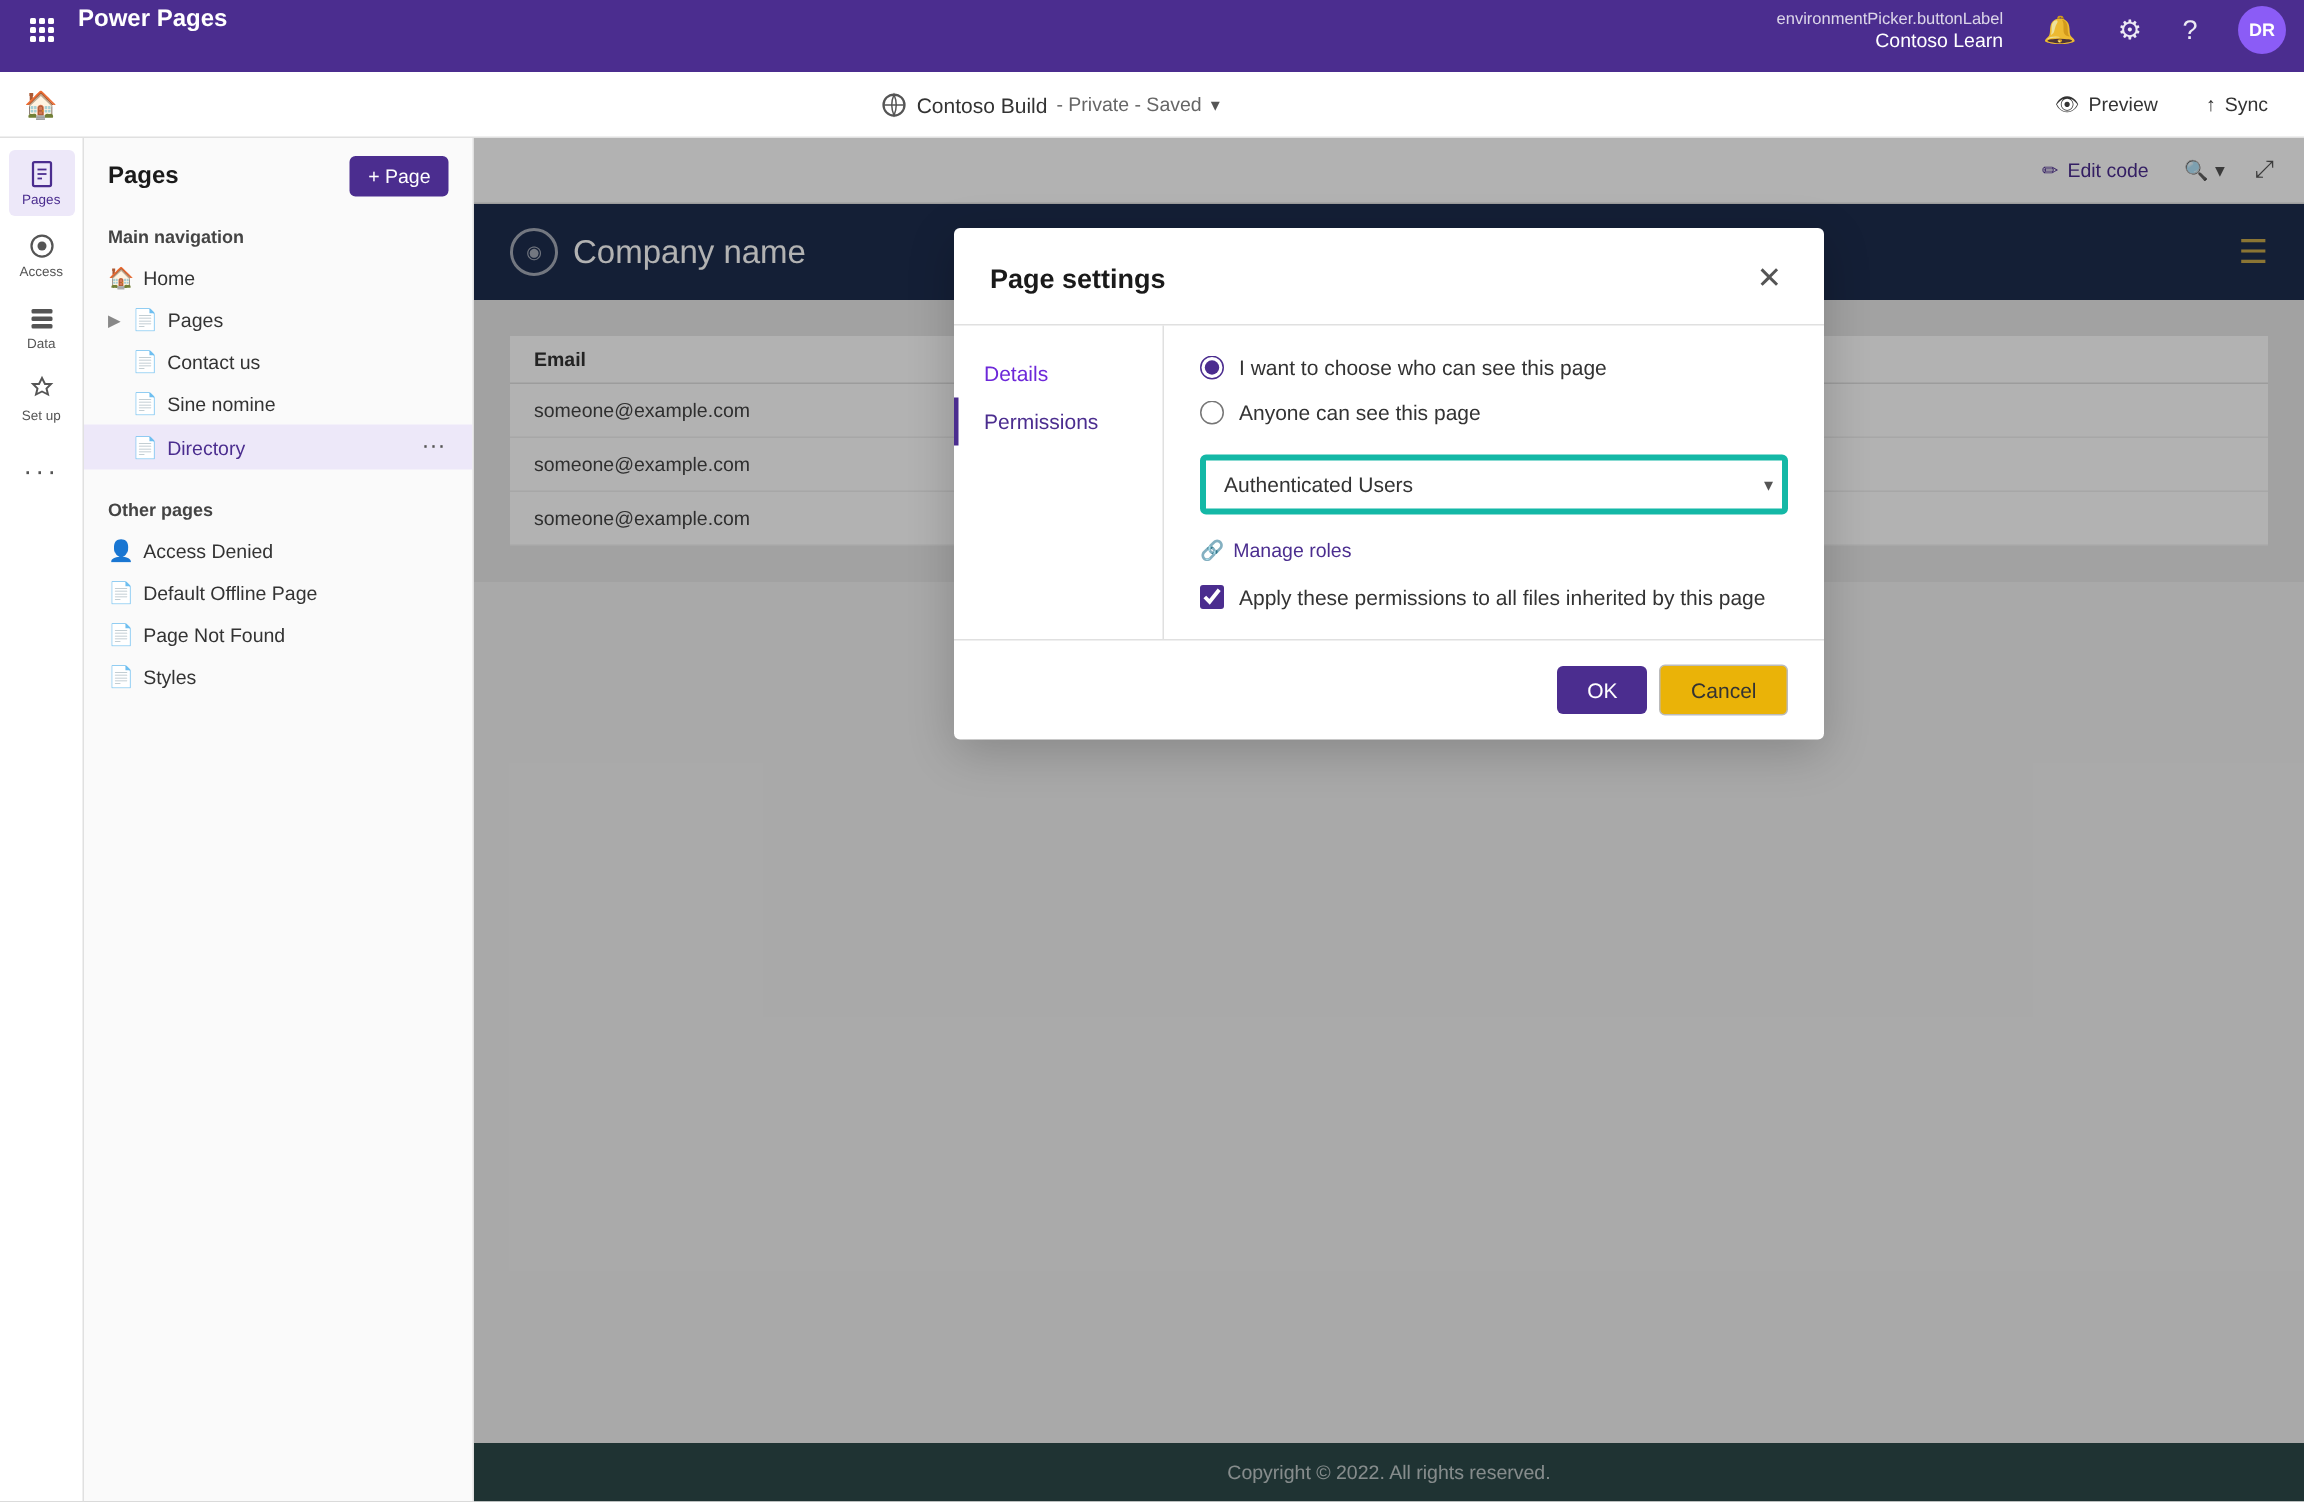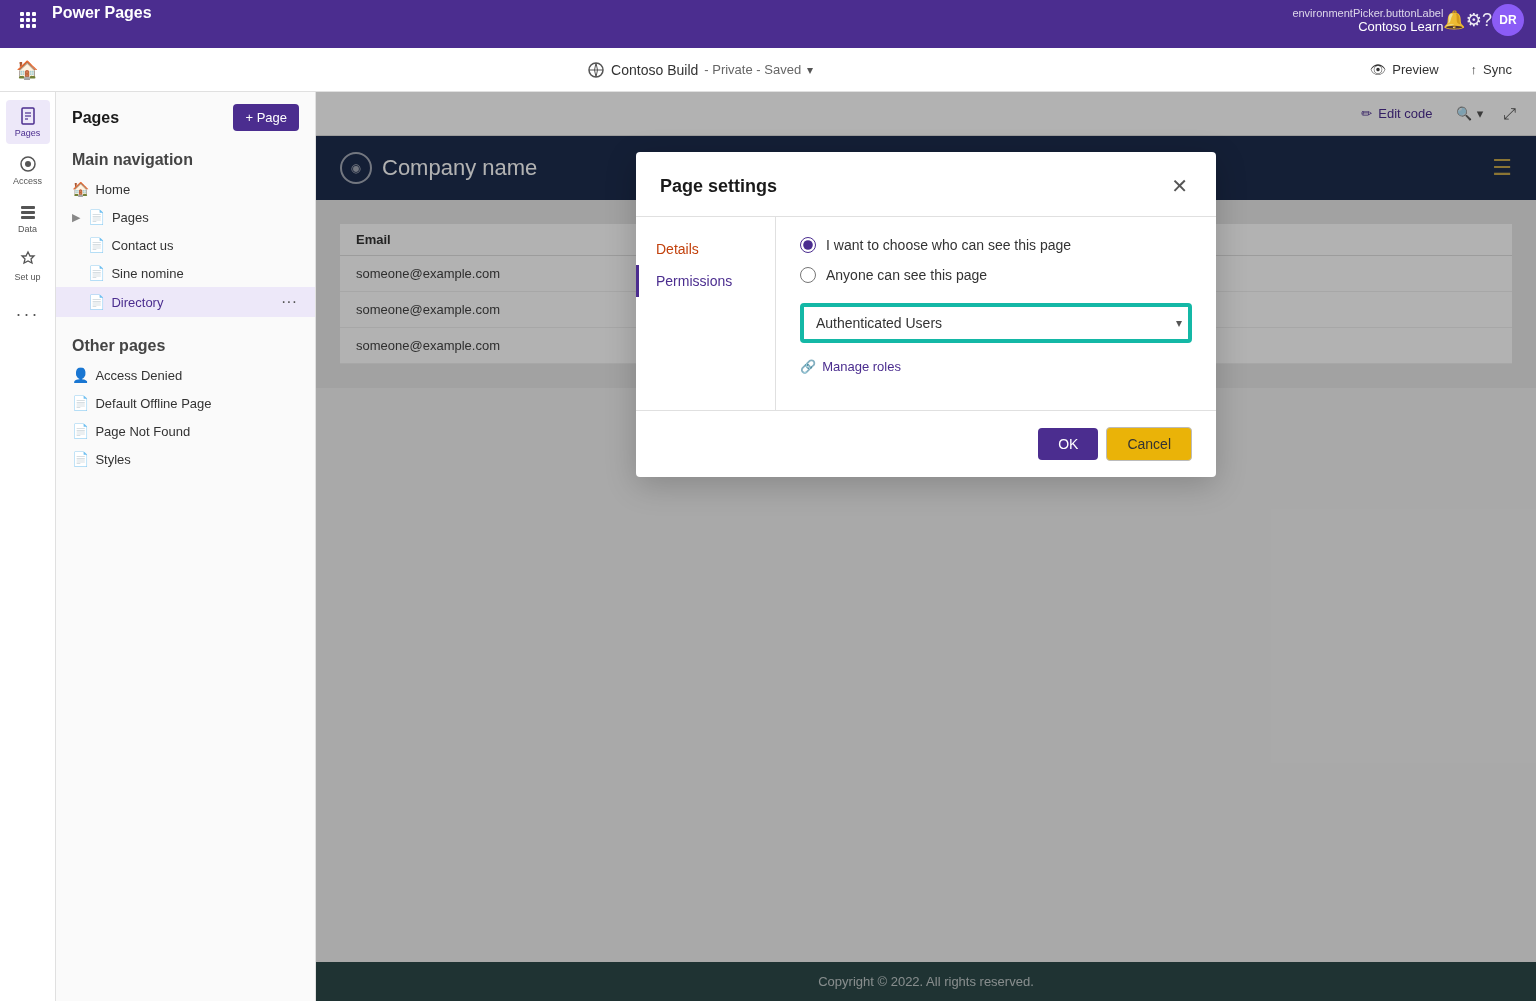--- a/index.html
+++ b/index.html
@@ -17,21 +17,21 @@
     }
     .top-bar-waffle {
       width: 32px; height: 32px;
       display: flex; align-items: center; justify-content: center;
       cursor: pointer; margin-right: 8px;
     }
     .top-bar-title {
       font-size: 16px; font-weight: 600; color: white; flex: none;
     }
     .top-bar-right {
-      display: flex; align-items: center; gap: 0; font-size: 13px; color: white;
+      display: flex; align-items: center; gap: 27px; font-size: 13px; color: white;
     }
     .env-picker {
       display: flex; flex-direction: column; align-items: flex-end; cursor: pointer;
     }
     .env-picker-label { font-size: 11px; opacity: 0.8; }
     .env-picker-name { font-size: 13px; font-weight: 500; }
     .top-bar-icon { cursor: pointer; opacity: 0.9; font-size: 18px; }
     .avatar {
       width: 32px; height: 32px; border-radius: 50%; background: #8b5cf6;
       display: flex; align-items: center; justify-content: center;
@@ -94,21 +94,21 @@
       display: flex; align-items: center; justify-content: space-between;
       padding: 12px 16px 8px;
     }
     .pages-panel-title { font-size: 16px; font-weight: 600; color: #1a1a1a; }
     .btn-add-page {
       display: flex; align-items: center; gap: 4px;
       background: #4b2d8f; color: white; border: none;
       padding: 6px 12px; border-radius: 4px; font-size: 13px; cursor: pointer;
     }
     .pages-section { padding: 8px 0; }
-    .pages-section-title { font-size: 16px; font-weight: 600; color: #444; padding: 4px 16px 6px; text-transform: none; }
+    .pages-section-title { font-size: 12px; font-weight: 600; color: #444; padding: 4px 16px 6px; text-transform: none; }
     .page-item {
       display: flex; align-items: center; gap: 6px;
       padding: 6px 16px; cursor: pointer; color: #333; font-size: 13px;
       position: relative;
     }
     .page-item.active { background: #ede8f9; color: #4b2d8f; font-weight: 500; }
     .page-item-icon { font-size: 14px; color: #888; flex-shrink: 0; }
     .page-item.active .page-item-icon { color: #4b2d8f; }
     .page-chevron { font-size: 11px; color: #888; margin-right: 2px; }
     .page-item-more {
@@ -214,21 +214,21 @@
       font-size: 20px; color: #555; cursor: pointer; padding: 4px;
       border-radius: 4px; line-height: 1;
     }
     .modal-body { display: flex; flex: 1; }
     .modal-sidebar {
       width: 140px;
       border-right: 1px solid #e0e0e0;
       padding: 16px 0;
     }
     .modal-sidebar-item {
-      padding: 8px 20px; font-size: 14px; color: #c2410c; cursor: pointer;
+      padding: 8px 20px; font-size: 14px; color: #6d28d9; cursor: pointer;
     }
     .modal-sidebar-item.active {
       color: #4b2d8f; font-weight: 500;
       border-left: 3px solid #4b2d8f;
       padding-left: 17px;
     }
     .modal-content { flex: 1; padding: 20px 24px; }
     .radio-group { display: flex; flex-direction: column; gap: 14px; margin-bottom: 20px; }
     .radio-label {
       display: flex; align-items: center; gap: 10px;
@@ -514,20 +514,24 @@
                 <option>Custom Role</option>
               </select>
               <span class="select-arrow">▾</span>
             </div>
 
             <div class="manage-roles-link">
               <span style="color:#4b2d8f;">🔗</span>
               <span>Manage roles</span>
             </div>
 
+            <label class="checkbox-label">
+              <input type="checkbox" checked="" style="">
+              <span>Apply these permissions to all files inherited by this page</span>
+            </label>
           </div>
         </div>
 
         <div class="modal-footer">
           <button class="btn-ok">OK</button>
           <button class="btn-cancel">Cancel</button>
         </div>
       </div>
     </div>
 

